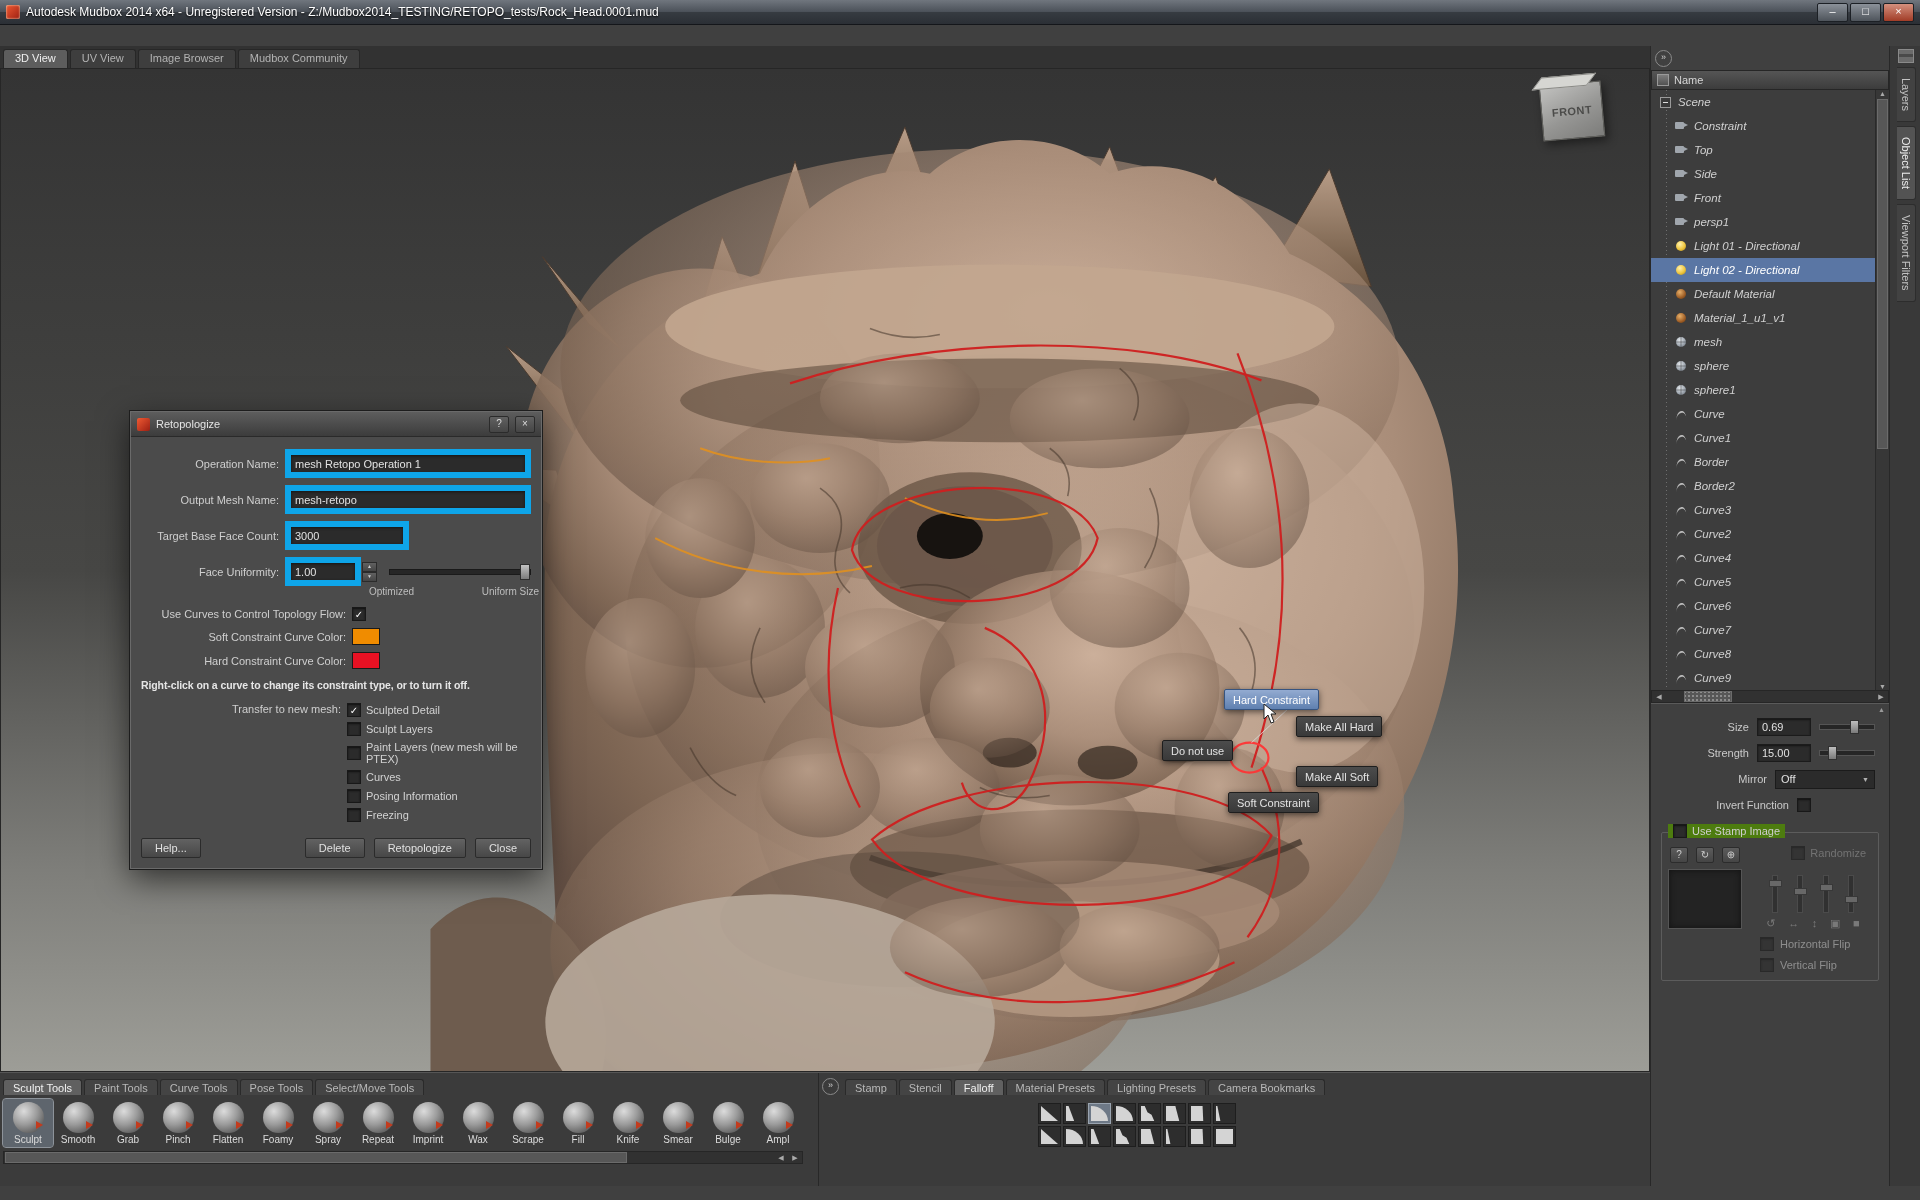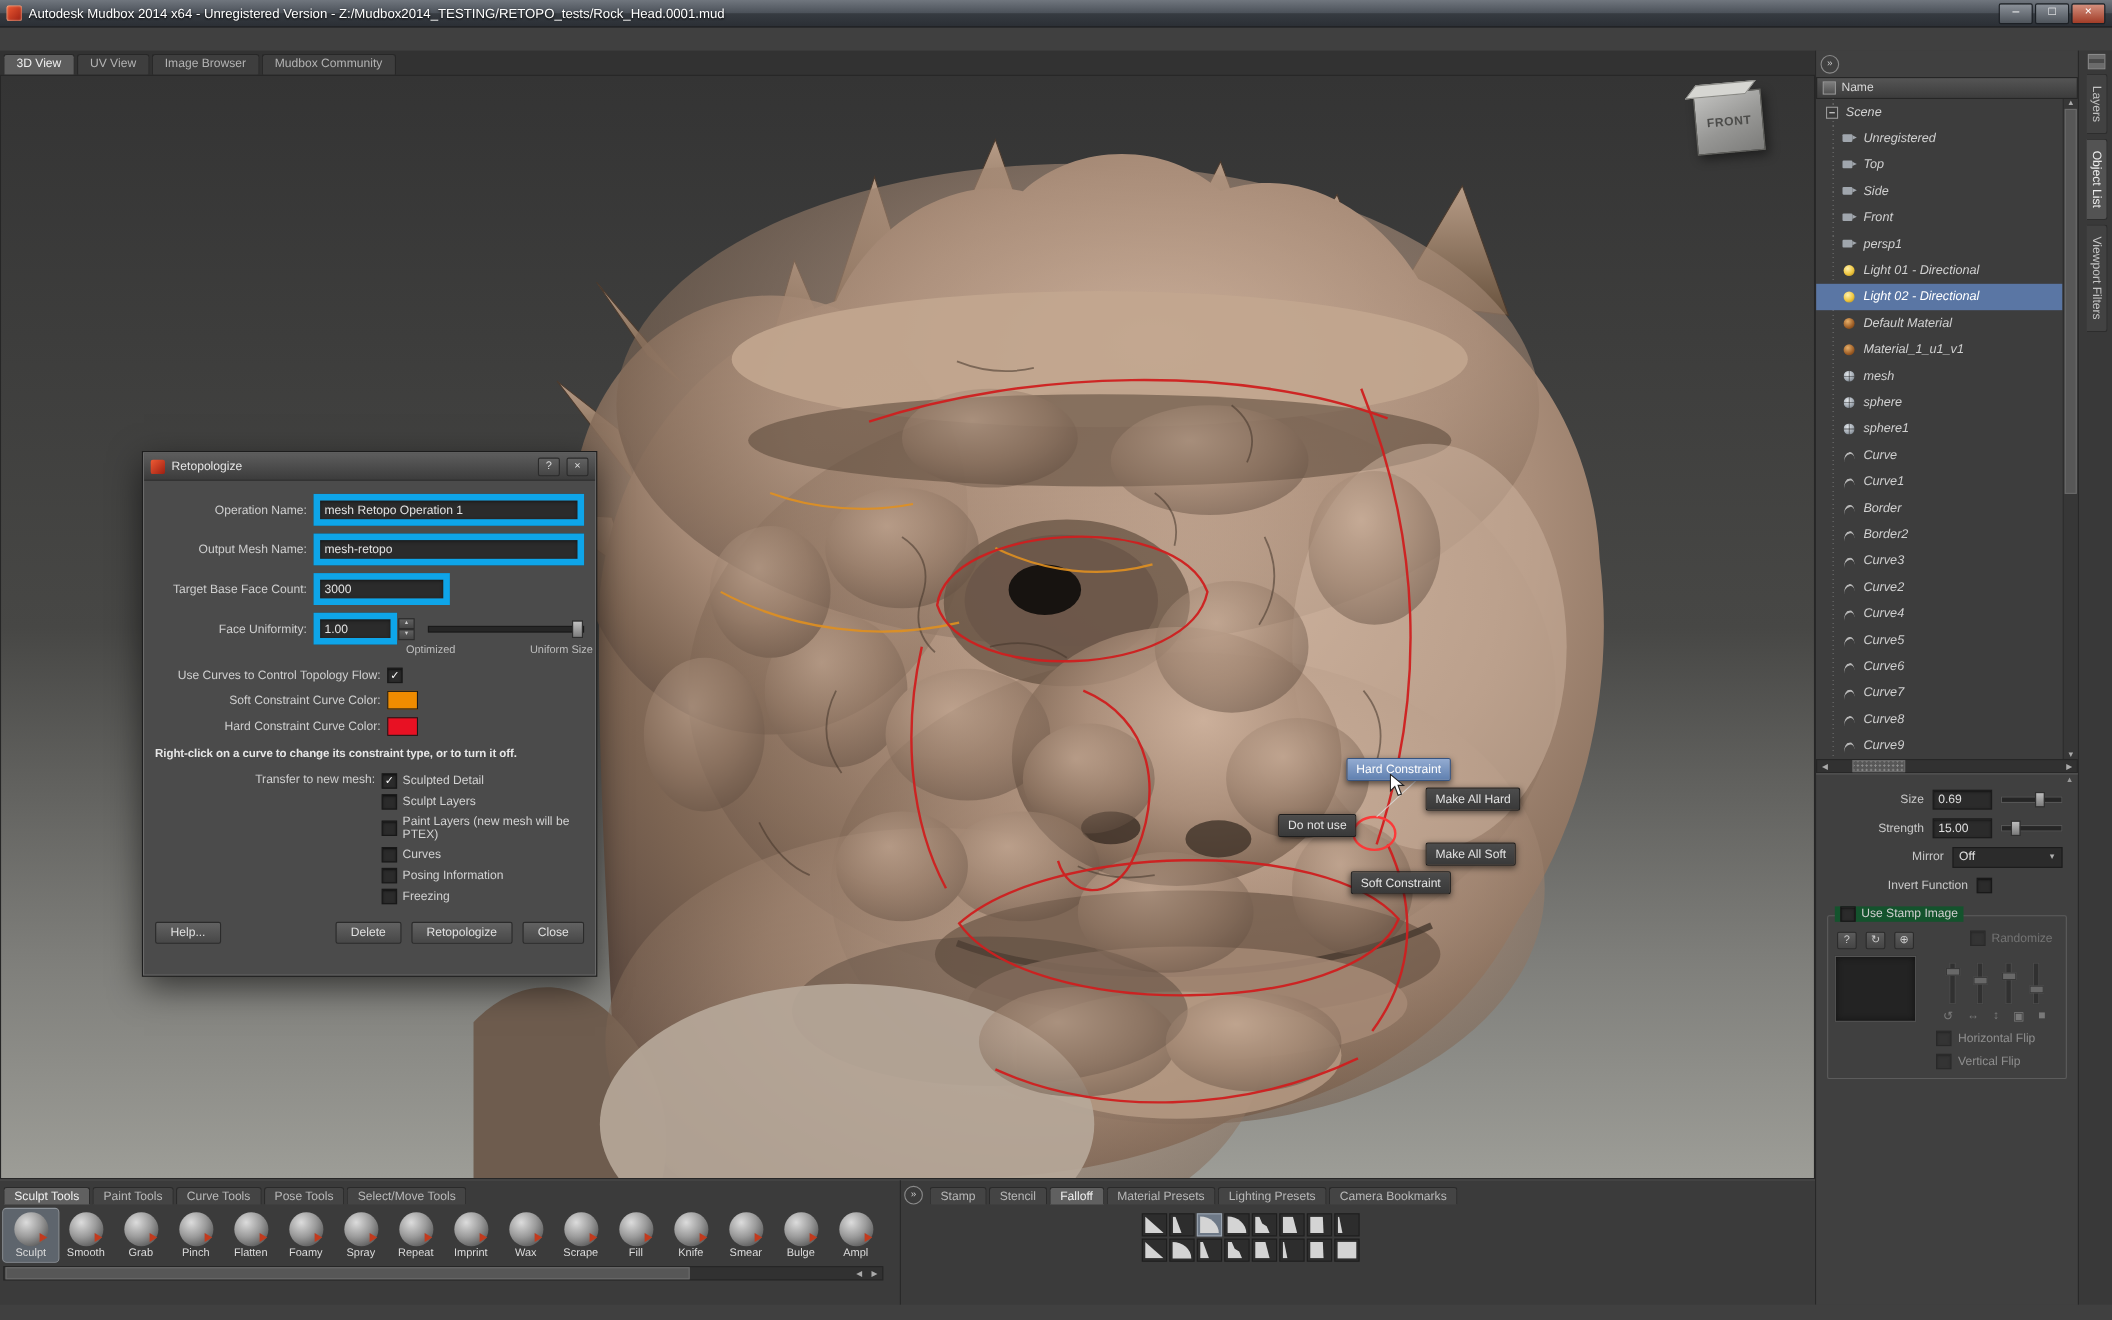--- a/index.html
+++ b/index.html
@@ -45,21 +45,21 @@
 
   
   .dialog{position:absolute;left:129px;top:342px;width:410px;background:#4b4b4b;border:1px solid #6a6a6a;
           outline:1px solid #1d1d1d;box-shadow:0 10px 30px rgba(0,0,0,.6);}
   .dlg-title{height:24px;background:linear-gradient(#5d5d5d,#3c3c3c);border-bottom:1px solid #2a2a2a;display:flex;
              align-items:center;gap:6px;padding:0 6px;color:#e4e4e4;}
   .dlg-icon{width:13px;height:13px;border-radius:2px;background:linear-gradient(135deg,#ef5a33,#9c1f12);flex:none;}
   .dlg-title-text{flex:1;}
   .dlg-btn{width:18px;height:15px;text-align:center;line-height:14px;color:#ddd;background:linear-gradient(#616161,#454545);
            border:1px solid #2b2b2b;border-radius:2px;font-size:10px;}
-  .dlg-body{padding:12px 10px 28px;}
+  .dlg-body{padding:12px 10px 10px;}
   .drow{display:flex;align-items:center;margin-bottom:7px;}
   .dlabel{width:138px;text-align:right;margin-right:6px;color:#cfcfcf;flex:none;}
   .dlabel-lg{width:205px;text-align:right;margin-right:6px;color:#cfcfcf;flex:none;}
   .dinput{flex:1;height:17px;background:#2b2b2b;border:6px solid #0ea5e9;box-shadow:inset 0 1px 3px #151515;
           color:#e2e2e2;display:flex;align-items:center;padding:0 4px;}
   .dinput.short{flex:none;width:104px;}
   .dinput.tiny{flex:none;width:56px;}
   .spinner{display:flex;flex-direction:column;margin-left:1px;}
   .spin{width:13px;height:8px;background:linear-gradient(#616161,#454545);border:1px solid #2b2b2b;color:#ccc;
         font-size:5px;line-height:6px;text-align:center;}
@@ -168,21 +168,21 @@
   .num-input{width:44px;height:16px;background:#2b2b2b;border:1px solid #1b1b1b;box-shadow:inset 0 1px 2px #141414;
              color:#e0e0e0;display:flex;align-items:center;padding:0 4px;}
   .mini-slider{width:54px;height:4px;background:#262626;border:1px solid #555;position:relative;}
   .mini-knob{position:absolute;left:2px;top:-5px;width:7px;height:12px;background:linear-gradient(#bdbdbd,#7a7a7a);border:1px solid #303030;}
   .dropdown{width:88px;height:17px;background:#2b2b2b;border:1px solid #1b1b1b;display:flex;align-items:center;
             justify-content:space-between;padding:0 5px;color:#e0e0e0;}
   .dd-arrow{font-size:7px;color:#b0b0b0;}
   .prop-row.invert{padding-right:72px;}
 
   .stamp-group{border:1px solid #5c5c5c;border-radius:2px;margin:14px 4px 0;padding:12px 6px 8px;position:relative;}
-  .stamp-legend{position:absolute;top:-9px;left:6px;background:#14532d;padding:0 5px;display:flex;gap:5px;align-items:center;color:#cfcfcf;text-align:center;}
+  .stamp-legend{position:absolute;top:-9px;left:6px;background:#4d7c0f;padding:0 5px;display:flex;gap:5px;align-items:center;color:#cfcfcf;text-align:center;}
   .stamp-toolsrow{display:flex;align-items:center;gap:8px;margin:2px 0 6px 2px;color:#9c9c9c;}
   .mini-btn{width:16px;height:14px;text-align:center;line-height:13px;background:linear-gradient(#5c5c5c,#454545);
             border:1px solid #2c2c2c;border-radius:2px;font-size:10px;color:#cdcdcd;}
   .stamp-main{display:flex;gap:12px;}
   .stamp-preview{width:72px;height:58px;background:#232323;border:1px solid #555;box-shadow:inset 0 0 6px #111;flex:none;}
   .stamp-right{flex:1;display:flex;flex-direction:column;}
   .rand-row{display:flex;align-items:center;gap:5px;justify-content:flex-end;padding-right:6px;margin-top:-4px;}
   .vsliders{display:flex;justify-content:space-around;padding:6px 8px 0;}
   .vslider{width:4px;height:36px;background:#262626;border:1px solid #555;position:relative;}
   .vknob{position:absolute;left:-4px;width:11px;height:5px;background:#8a8a8a;border:1px solid #333;}
@@ -659,21 +659,21 @@
       <div class="tree-wrap">
         <div class="tree">
 
             <div class="tree-row" style="--indent: 0;">
               <span class="icon icon-minus"></span>
               <span>Scene</span>
             </div>
 
             <div class="tree-row" style="--indent: 1;">
               <span class="icon icon-camera"></span>
-              <span>Unregistered</span>
+              <span>Constraint</span>
             </div>
 
             <div class="tree-row" style="--indent: 1;">
               <span class="icon icon-camera"></span>
               <span>Top</span>
             </div>
 
             <div class="tree-row" style="--indent: 1;">
               <span class="icon icon-camera"></span>
               <span>Side</span>

